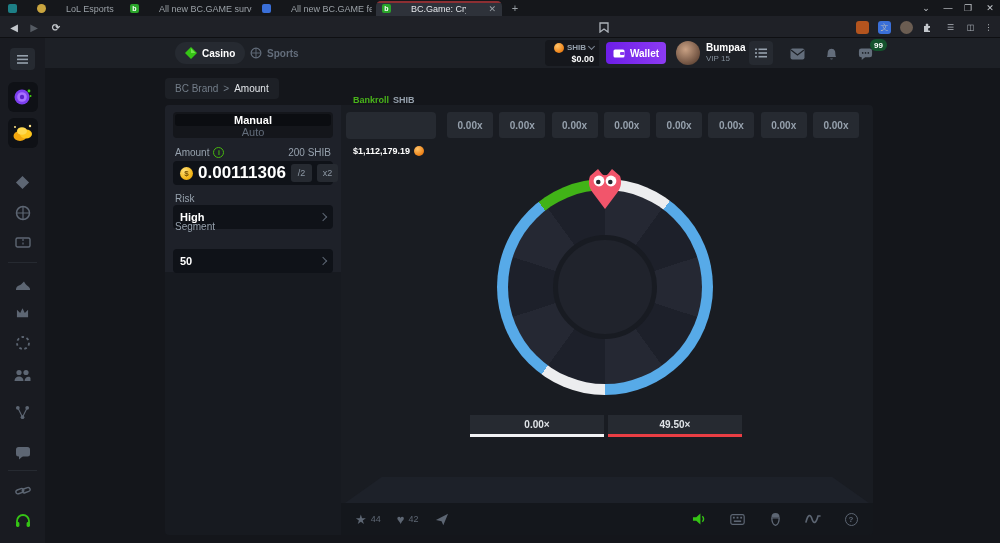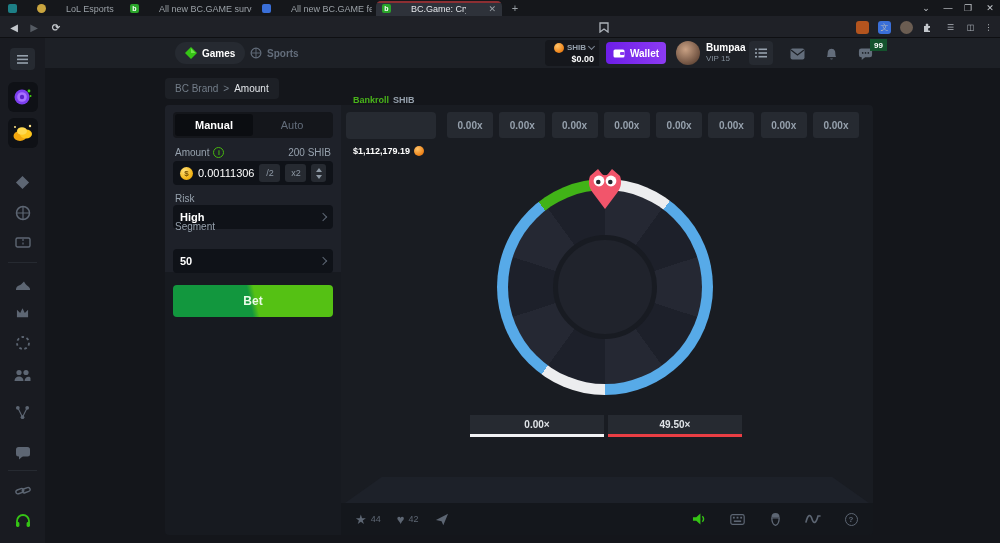--- a/index.html
+++ b/index.html
@@ -50,32 +50,32 @@
 
   #content { position:absolute; left:45px; top:68px; width:955px; height:475px; background:#14161b; }
   #breadcrumb { position:absolute; left:120px; top:10px; height:21px; background:#1d2026; border-radius:4px;
                 display:flex; align-items:center; gap:5px; padding:0 10px; font-size:10px; color:#737d89; }
 
   
   #betpanel { position:absolute; left:120px; top:37px; width:176px; height:430px; background:#171a20;
               border-radius:4px 0 0 4px; overflow:hidden; }
   #betpanel .controls { position:absolute; left:0; top:0; width:176px; height:167px; background:#1e2129; }
   #modetoggle { position:absolute; left:8px; top:7px; width:160px; height:26px; background:#14161b;
-                border-radius:4px; display:flex; padding:2px; }
+                border-radius:4px; display:flex; padding:2px;flex-direction:column; }
   .mode { flex:1; display:flex; align-items:center; justify-content:center; font-size:11px; }
   .mode.on { background:#0b0d11; border-radius:3px; color:#fff; font-weight:bold; }
   .mode.off { color:#636d7b; }
   .lblrow { position:absolute; left:10px; right:10px; display:flex; justify-content:space-between;
             font-size:10px; color:#96a1ad; align-items:center; }
   .field { position:absolute; left:8px; width:160px; height:24px; background:#0f1218; border-radius:4px;
            display:flex; align-items:center; padding:0 7px; gap:5px; }
   .coin { width:13px; height:13px; border-radius:50%; background:radial-gradient(circle at 35% 30%,#ffe07a,#f4b71a 60%,#d99608);
           display:flex; align-items:center; justify-content:center; font-size:8px; font-weight:bold; color:#7a5200; flex:none; }
   .shiba { width:12px; height:12px; border-radius:50%; background:radial-gradient(circle at 35% 30%,#ffc46a,#ef861c 65%,#c65f0e); flex:none; }
-  .amt-val { flex:1; font-size:11px; font-weight:normal; color:#fff; }
+  .amt-val { flex:1; font-size:17px; font-weight:bold; color:#fff; }
   .minibtn { width:21px; height:18px; background:#262a31; border-radius:3px; color:#8e99a5; font-size:9px;
              display:flex; align-items:center; justify-content:center; flex:none; }
   .stepper { width:15px; height:18px; background:#262a31; border-radius:3px; display:flex; flex-direction:column;
              align-items:center; justify-content:center; gap:3px; flex:none; }
   .tri-up { width:0; height:0; border-left:3px solid transparent; border-right:3px solid transparent; border-bottom:4px solid #8e99a5; }
   .tri-dn { width:0; height:0; border-left:3px solid transparent; border-right:3px solid transparent; border-top:4px solid #8e99a5; }
   .sel-val { flex:1; font-size:11px; font-weight:bold; color:#fff; }
   .chev-r { width:6px; height:6px; border-right:1.5px solid #5c6673; border-bottom:1.5px solid #5c6673;
             transform:rotate(-45deg); }
   #betbtn { position:absolute; left:8px; top:180px; width:160px; height:32px; border-radius:4px;
@@ -105,21 +105,21 @@
             display:flex; align-items:center; justify-content:center; font-size:10px; font-weight:bold; color:#e0e4e8; }
   #platform { position:absolute; left:4px; right:4px; top:372px; height:26px; background:#1d2129;
               clip-path:polygon(0 100%, 7% 0, 93% 0, 100% 100%); }
   #gamefooter { position:absolute; left:0; right:0; top:398px; height:32px; background:#14171c;
                 border-radius:0 0 4px 0; display:flex; align-items:center; padding:0 14px; gap:8px; }
   .stat { display:flex; align-items:center; gap:4px; color:#5d6673; font-size:9px; }
   .glyph { color:#5d6673; font-size:12px; line-height:1; }
   .ficon { width:16px; height:16px; display:flex; align-items:center; justify-content:center; margin-left:14px; }
   .helpc { width:13px; height:13px; border-radius:50%; border:1.3px solid #5d6673; color:#5d6673; font-size:8px;
            font-weight:bold; display:flex; align-items:center; justify-content:center; }
-  .badge { position:absolute; left:13px; top:-6px; min-width:17px; height:12px; background:#14532d; border-radius:0;
+  .badge { position:absolute; left:13px; top:-6px; min-width:17px; height:12px; background:#14532d; border-radius:6px;
            color:#fff; font-size:8px; font-weight:bold; display:flex; align-items:center; justify-content:center;
            padding:0 3px; }
 </style>
 </head>
 <body>
 
 <div id="screen">
 
   <div id="tabbar">
     <div class="tab" style="left:2px;width:118px;">
@@ -269,21 +269,21 @@
         </svg>
     </div>
   </div>
 
   <div id="appheader">
     <div class="pill" style="left:130px;background:#262a31;color:#fff;">
       <svg width="12" height="12" viewBox="0 0 12 12">
           <polygon points="6,0 12,6 6,12 0,6" fill="#35c415"></polygon>
           <polygon points="6,1.5 10.5,6 6,6" fill="#6fe24a"></polygon>
         </svg>
-      <span>Games</span>
+      <span>Casino</span>
     </div>
     <div class="pill" style="left:195px;color:#636d7b;">
       <svg width="12" height="12" viewBox="0 0 16 16">
           <circle cx="8" cy="8" r="6.5" fill="none" stroke="#636d7b" stroke-width="1.6"></circle>
           <path d="M8,1.5 V14.5 M1.5,8 H14.5" stroke="#636d7b" stroke-width="1.2"></path>
         </svg>
       <span>Sports</span>
     </div>
     <div id="currencybox">
       <div style="display:flex;align-items:center;gap:3px;">
@@ -387,21 +387,20 @@
       </div>
 
       <div class="lblrow" style="top:116px;">
           <span>Segment</span>
         </div>
       <div class="field" style="top:144px;">
         <span class="sel-val">50</span>
         <span class="chev-r"></span>
       </div>
 
-      <div id="betbtn">Bet</div>
     </div>
 
     <div id="stage">
 
       <div id="bankroll">
         <div style="display:flex;gap:4px;font-size:9px;font-weight:bold;">
           <span style="color:#49b41a;">Bankroll</span>
           <span style="color:#96a1ad;">SHIB</span>
         </div>
         <div style="display:flex;align-items:center;gap:4px;font-size:9px;font-weight:bold;color:#fff;margin-top:40px;">

